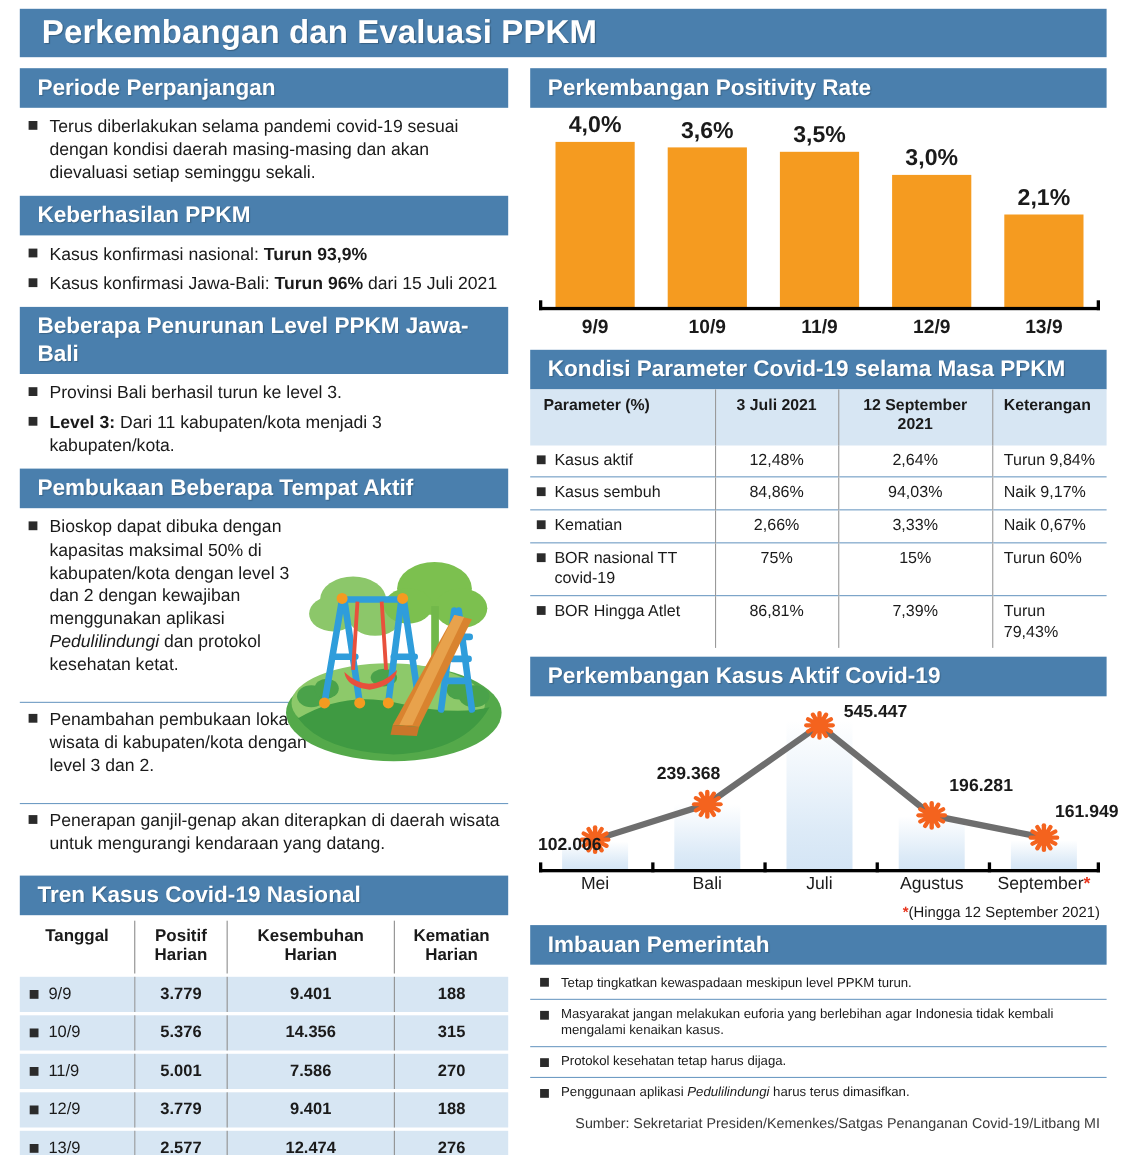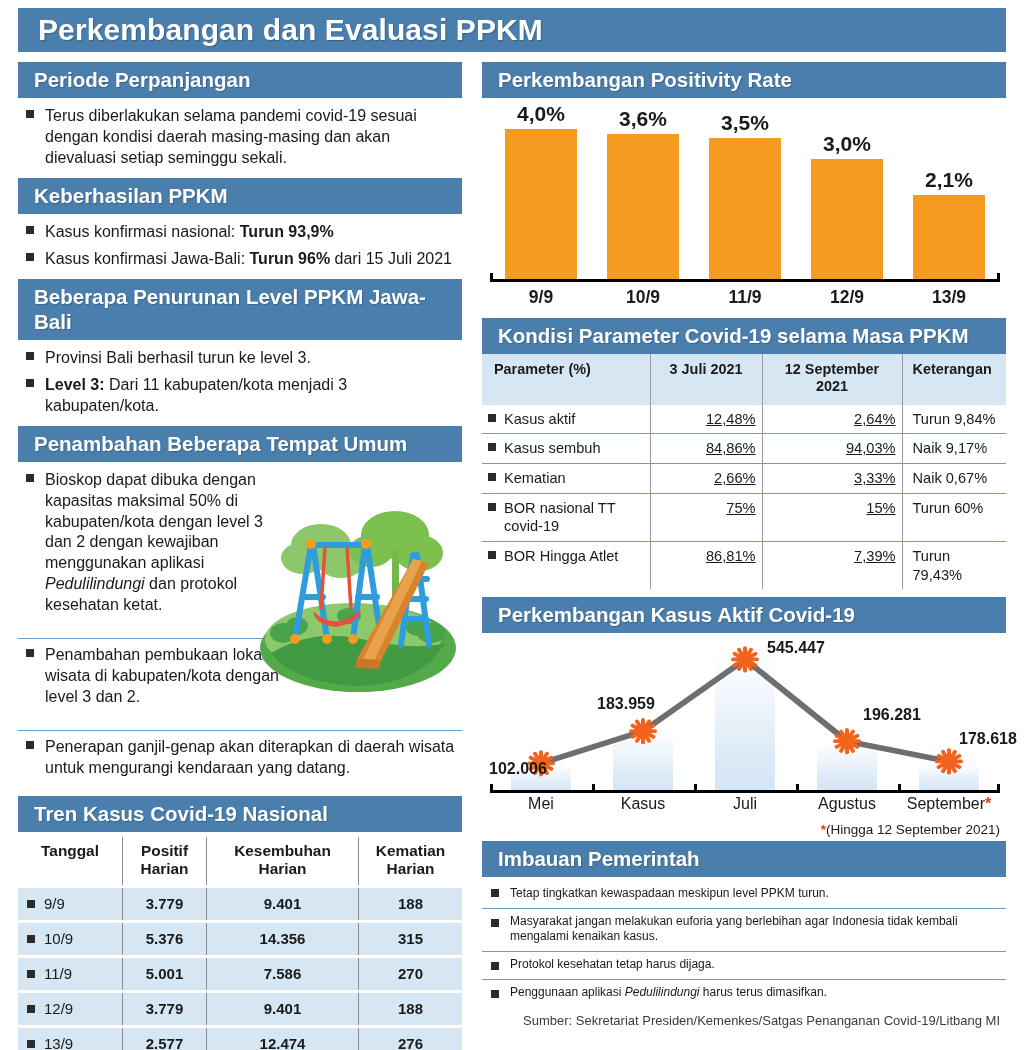--- a/index.html
+++ b/index.html
@@ -121,21 +121,21 @@
   .ptable th.p0 { text-align: left;  width: 168px; padding-left: 12px; }
   .ptable th.p1 { text-align: center; width: 112px; border-left: 1.5px solid #9a9a9a; }
   .ptable th.p2 { text-align: center; width: 140px; border-left: 1.5px solid #9a9a9a; }
   .ptable th.p3 { text-align: left;  width: 104px; border-left: 1.5px solid #9a9a9a; padding-left: 10px; }
   .ptable td {
     font-size: 14.6px; padding: 5px 6px 5px 6px; border-top: 1.5px solid #6f9cc4;
     vertical-align: top; line-height: 1.28;
   }
   .ptable td.p0 { text-align: left; padding-left: 22px; position: relative; }
   .ptable td.p0 .bul { position: absolute; left: 6px; top: 9px; width: 8px; height: 8px; background: #2b2b2b; }
-  .ptable td.p1, .ptable td.p2 { text-align: right; border-left: 1.5px solid #9a9a9a; text-decoration: underline; }
+  .ptable td.p1, .ptable td.p2 { text-align: center; border-left: 1.5px solid #9a9a9a; }
   .ptable td.p3 { text-align: left; border-left: 1.5px solid #9a9a9a; padding-left: 10px; }
   .ptable tr:first-child td { border-top: none; }
 
   
   .linechart { position: relative; height: 200px; margin-top: 4px; }
   .lc-plot { position: absolute; left: 8px; right: 6px; top: 4px; bottom: 46px; }
   .lc-bgbar {
     position: absolute; bottom: 0; width: 60px;
     background: linear-gradient(to bottom, #ffffff 0%, #dceaf7 75%, #d4e5f5 100%);
   }
@@ -205,21 +205,21 @@
       <div class="bitem">
         <span class="bul"></span>
         <span>Provinsi Bali berhasil turun ke level 3.</span>
       </div>
       <div class="bitem">
         <span class="bul"></span>
         <b class="strong">Level 3:</b><span> Dari 11 kabupaten/kota menjadi 3 kabupaten/kota.</span>
       </div>
     </div>
 
-    <div class="sec-head big">Penambahan Beberapa Tempat Umum</div>
+    <div class="sec-head big">Pembukaan Beberapa Tempat Aktif</div>
     <div class="blist">
       <div class="bitem" style="width:265px">
         <span class="bul"></span>
         <span>Bioskop dapat dibuka dengan kapasitas maksimal 50% di kabupaten/kota dengan level 3 dan 2 dengan kewajiban menggunakan aplikasi </span><i class="ital">Pedulilindungi</i><span> dan protokol kesehatan ketat.</span>
       </div>
       <div class="bitem sep" style="width:265px">
         <span class="bul" style="top:10px"></span>
         <span>Penambahan pembukaan lokasi wisata di kabupaten/kota dengan level 3 dan 2.</span>
       </div>
       <div class="bitem sep">
@@ -499,36 +499,36 @@
               <line x1="-5.00" y1="0.00" x2="-12.00" y2="0.00" stroke="#f4631e" stroke-width="4" stroke-linecap="round"></line>
               <line x1="-4.33" y1="-2.50" x2="-10.39" y2="-6.00" stroke="#f4631e" stroke-width="4" stroke-linecap="round"></line>
               <line x1="-2.50" y1="-4.33" x2="-6.00" y2="-10.39" stroke="#f4631e" stroke-width="4" stroke-linecap="round"></line>
               <line x1="-0.00" y1="-5.00" x2="-0.00" y2="-12.00" stroke="#f4631e" stroke-width="4" stroke-linecap="round"></line>
               <line x1="2.50" y1="-4.33" x2="6.00" y2="-10.39" stroke="#f4631e" stroke-width="4" stroke-linecap="round"></line>
               <line x1="4.33" y1="-2.50" x2="10.39" y2="-6.00" stroke="#f4631e" stroke-width="4" stroke-linecap="round"></line>
               <circle r="8" fill="#f4631e"></circle>
             </g>
           </svg>
           <div class="lc-lab" style="left: -1px; top: 118.499px;">102.006</div>
-          <div class="lc-lab" style="left: 107px; top: 54.158px;">183.959</div>
+          <div class="lc-lab" style="left: 107px; top: 54.158px;">239.368</div>
           <div class="lc-lab" style="left: 277px; top: -2.36175px;">545.447</div>
           <div class="lc-lab" style="left: 373px; top: 64.9297px;">196.281</div>
-          <div class="lc-lab" style="left: 469px; top: 88.5327px;">178.618</div>
+          <div class="lc-lab" style="left: 469px; top: 88.5327px;">161.949</div>
         </div>
       <div class="lc-axis" id="lc-axis">
           <div class="lc-tick" style="left: 0px;"></div>
           <div class="lc-tick" style="left: 102px;"></div>
           <div class="lc-tick" style="left: 204px;"></div>
           <div class="lc-tick" style="left: 306px;"></div>
           <div class="lc-tick" style="left: 408px;"></div>
           <div class="lc-tick" style="left: 507px;"></div>
         </div>
       <div class="lc-xlabels" id="lc-xlabels">
           <div class="lc-xl" style="left: -4px;">Mei</div>
-          <div class="lc-xl" style="left: 98px;">Kasus</div>
+          <div class="lc-xl" style="left: 98px;">Bali</div>
           <div class="lc-xl" style="left: 200px;">Juli</div>
           <div class="lc-xl" style="left: 302px;">Agustus</div>
           <div class="lc-xl" style="left: 404px;"><span>September</span><span class="ast">*</span></div>
         </div>
       <div class="lc-note">
         <span class="ast">*</span><span>(Hingga 12 September 2021)</span>
       </div>
     </div>
 
     <div class="sec-head" style="margin-top:4px">Imbauan Pemerintah</div>

